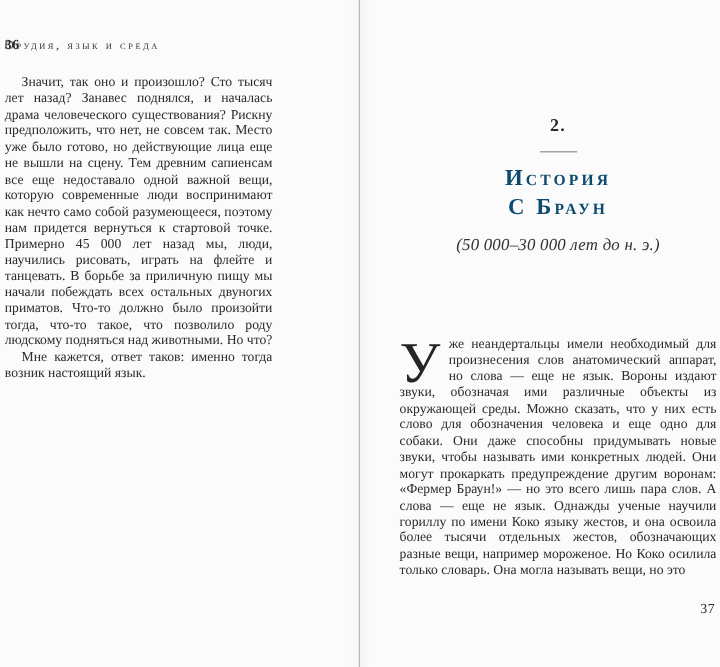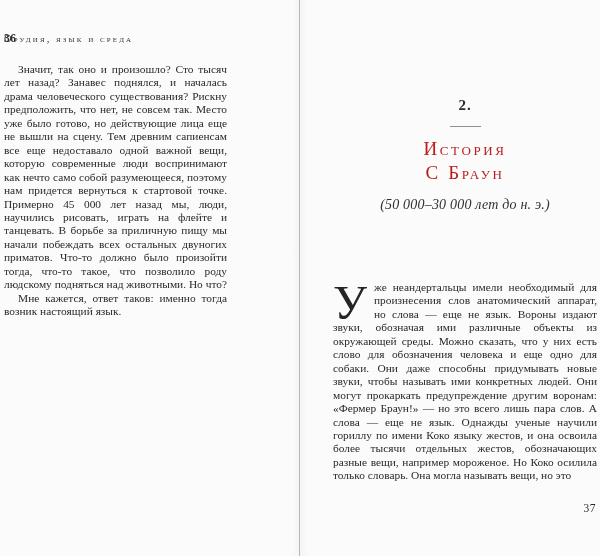--- a/index.html
+++ b/index.html
@@ -45,23 +45,23 @@
   }
   .page-left .body-text { margin-top: 18px; }
   .body-text p { margin: 0; }
   .body-text p.indent { text-indent: 14px; font-family: Liberation Serif, serif; }
 
   
   .chapter-head { text-align: center; padding-top: 97px; }
   .chapter-number { font-size: 15px; font-weight: 700; line-height: 17px; letter-spacing: 1px; }
   .chapter-rule { width: 31px; height: 1px; background: #8f8f8f; margin: 12px auto 10px auto; }
   .chapter-title {
-    font-variant: small-caps; font-weight: 400;
+    font-variant: small-caps; font-weight: 700;
     font-size: 19px; line-height: 24px; letter-spacing: 2.6px;
-    color: #b91c1c;
+    color: #0c4a6e;
   }
   .chapter-subtitle {
     font-style: italic; font-size: 14px; margin-top: 12px;
     letter-spacing: 0.2px; color: #33322f;
   }
 
   .page-right .body-text { margin-top: 68px; }
   .drop-cap {
     float: left; font-size: 48px; line-height: 37px;
     padding: 3px 7px 0 0; color: #262523;

